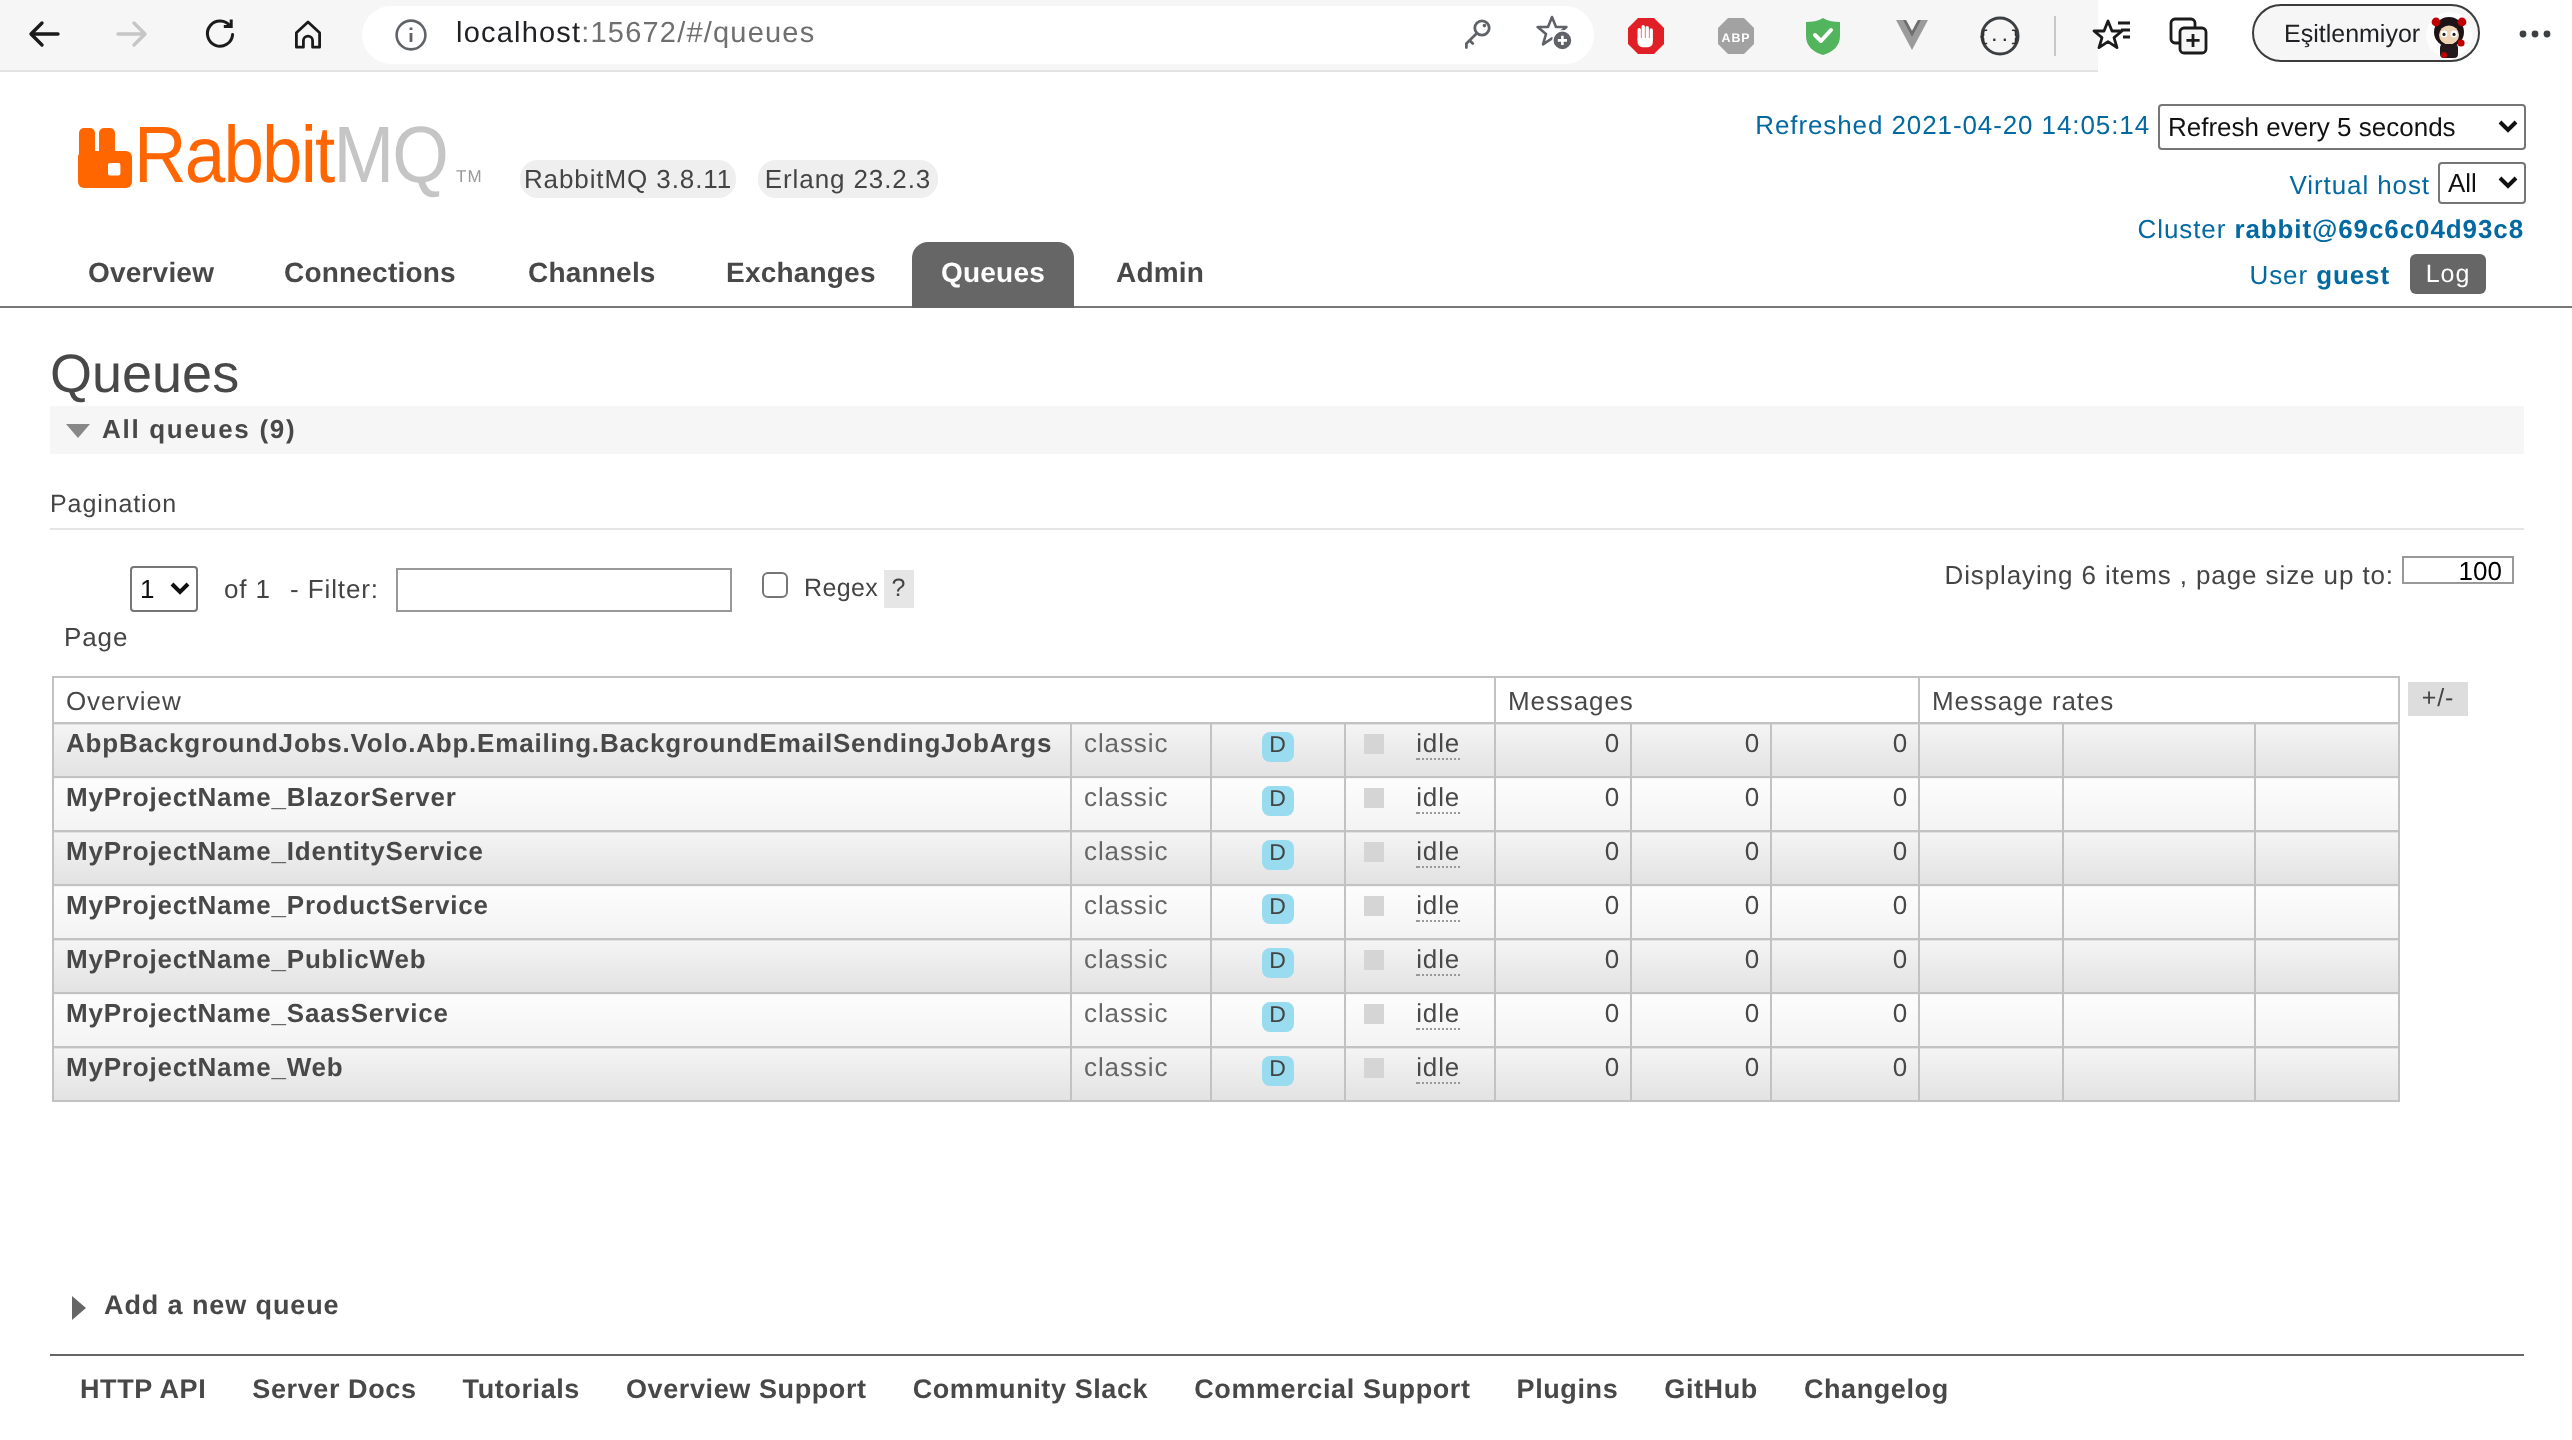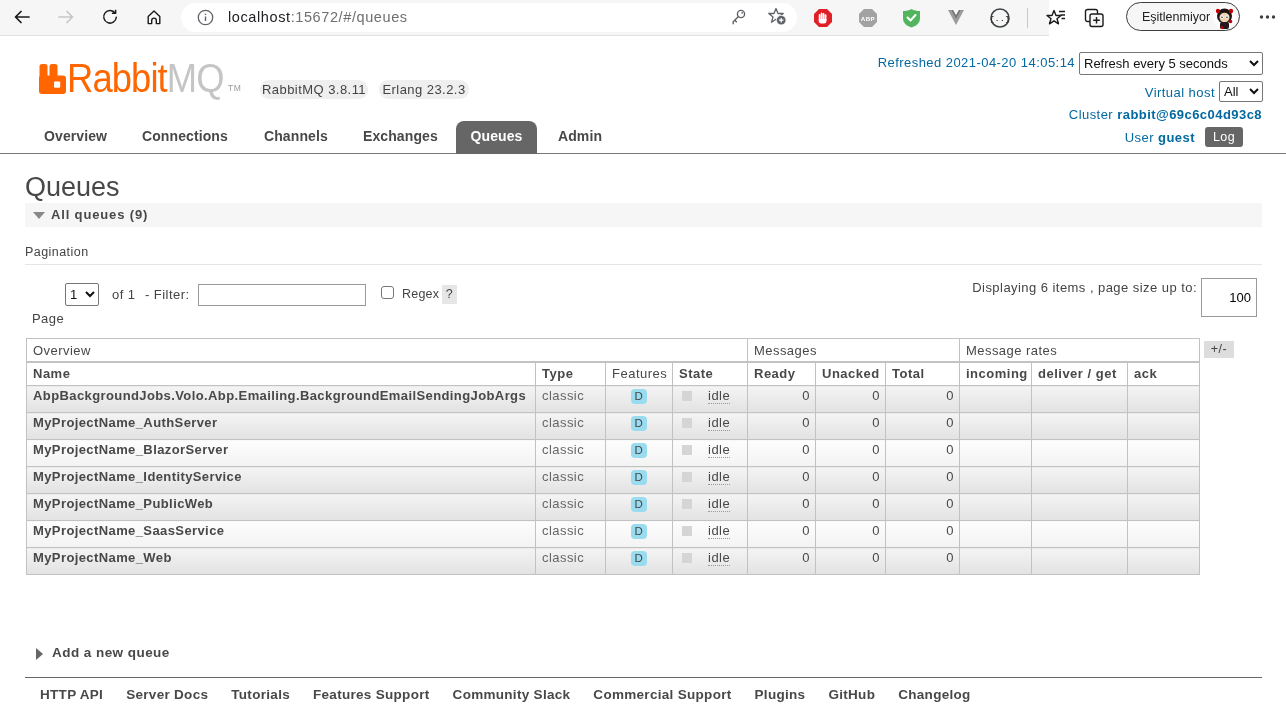--- a/index.html
+++ b/index.html
@@ -212,21 +212,21 @@
 
 <span class="ctl" style="left:32px;top:287px;margin-top:24px;">Page</span>
 <select class="abs" style="left:65px;top:283px;width:34px;height:23px;"><option>1</option></select>
 <span class="ctl" style="left:112px;top:287px;">of 1</span>
 <span class="ctl" style="left:145px;top:287px;">- Filter:</span>
 <input class="box abs" style="left: 198px; top: 284px; width: 168px; height: 22px;">
 <div class="abs" style="left:381px;top:286px;width:13px;height:13px;border:1.5px solid #767676;border-radius:3px;background:#fff"></div>
 <span class="ctl" style="left:402px;top:287px;font-size:12.5px;letter-spacing:0.2px;">Regex</span>
 <div id="qhelp">?</div>
 <span class="ctl" style="right:89px;top:280px;">Displaying 6 items , page size up to:</span>
-<input class="box abs" style="left: 1201px; top: 278px; width: 56px; height: 39px; text-align: right; padding-right: 5px;" value="100">
+<input class="box abs" style="left: 1201px; top: 278px; width: 56px; height: 14px; text-align: right; padding-right: 5px;" value="100">
 
 <table id="gtable">
 <colgroup>
       <col style="width:721px">
       <col style="width:212px">
       <col style="width:240px">
     </colgroup>
 <tbody>
       <tr>
         <td>Overview</td>
@@ -242,70 +242,58 @@
       <col style="width:67px">
       <col style="width:75px">
       <col style="width:68px">
       <col style="width:70px">
       <col style="width:74px">
       <col style="width:72px">
       <col style="width:96px">
       <col style="width:72px">
 </colgroup>
 <tbody>
-      <tr class="chead">
-  <td style="width:509px">Name</td>
-        <td style="width:70px">Type</td>
-        <td class="plain" style="width:67px">Features</td>
-        <td style="width:75px">State</td>
-  <td style="width:68px">Ready</td>
-        <td style="width:70px">Unacked</td>
-        <td style="width:74px">Total</td>
-  <td style="width:72px">incoming</td>
-        <td style="width:96px">deliver / get</td>
-        <td style="width:72px">ack</td>
-</tr>
 <tr class="r1">
         <td class="qname">AbpBackgroundJobs.Volo.Abp.Emailing.BackgroundEmailSendingJobArgs</td>
         <td class="type">classic</td>
         <td style="text-align:center"><span class="dbadge">D</span></td>
         <td><span class="stbox"></span> <span class="idle">idle</span></td>
         <td class="num">0</td>
         <td class="num">0</td>
         <td class="num">0</td>
         <td></td>
         <td></td>
         <td></td>
       </tr>
-<tr class="r1">
-        <td class="qname">MyProjectName_AuthServer</td>
-        <td class="type">classic</td>
-        <td style="text-align:center"><span class="dbadge">D</span></td>
-        <td><span class="stbox"></span> <span class="idle">idle</span></td>
-        <td class="num">0</td>
-        <td class="num">0</td>
-        <td class="num">0</td>
-        <td></td>
-        <td></td>
-        <td></td>
-      </tr>
 <tr class="r2">
         <td class="qname">MyProjectName_BlazorServer</td>
         <td class="type">classic</td>
         <td style="text-align:center"><span class="dbadge">D</span></td>
         <td><span class="stbox"></span> <span class="idle">idle</span></td>
         <td class="num">0</td>
         <td class="num">0</td>
         <td class="num">0</td>
         <td></td>
         <td></td>
         <td></td>
       </tr>
 <tr class="r1">
         <td class="qname">MyProjectName_IdentityService</td>
+        <td class="type">classic</td>
+        <td style="text-align:center"><span class="dbadge">D</span></td>
+        <td><span class="stbox"></span> <span class="idle">idle</span></td>
+        <td class="num">0</td>
+        <td class="num">0</td>
+        <td class="num">0</td>
+        <td></td>
+        <td></td>
+        <td></td>
+      </tr>
+<tr class="r2">
+        <td class="qname">MyProjectName_ProductService</td>
         <td class="type">classic</td>
         <td style="text-align:center"><span class="dbadge">D</span></td>
         <td><span class="stbox"></span> <span class="idle">idle</span></td>
         <td class="num">0</td>
         <td class="num">0</td>
         <td class="num">0</td>
         <td></td>
         <td></td>
         <td></td>
       </tr>
@@ -348,14 +336,14 @@
 </tbody>
   </table>
 <div id="plusminus">+/-</div>
 
 <div id="addq">
     <div class="tri"></div>
     <div class="txt">Add a new queue</div>
   </div>
 <div id="foot-hr"></div>
 <div id="footer">
-  <span>HTTP API</span><span>Server Docs</span><span>Tutorials</span><span>Features Support</span><span>Community Slack</span><span>Commercial Support</span><span>Plugins</span><span>GitHub</span><span>Changelog</span>
+  <span>HTTP API</span><span>Server Docs</span><span>Tutorials</span><span>Overview Support</span><span>Community Slack</span><span>Commercial Support</span><span>Plugins</span><span>GitHub</span><span>Changelog</span>
 </div>
 
 </body></html>

